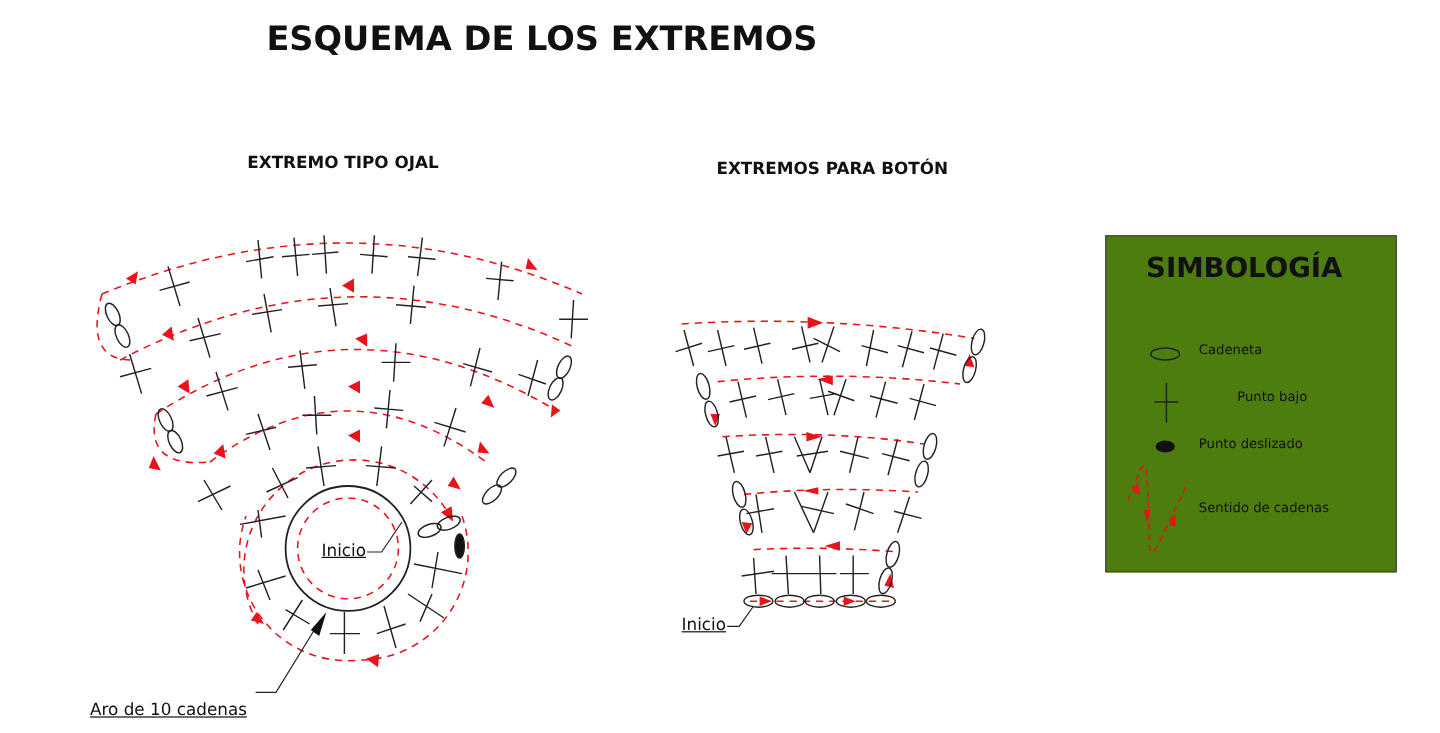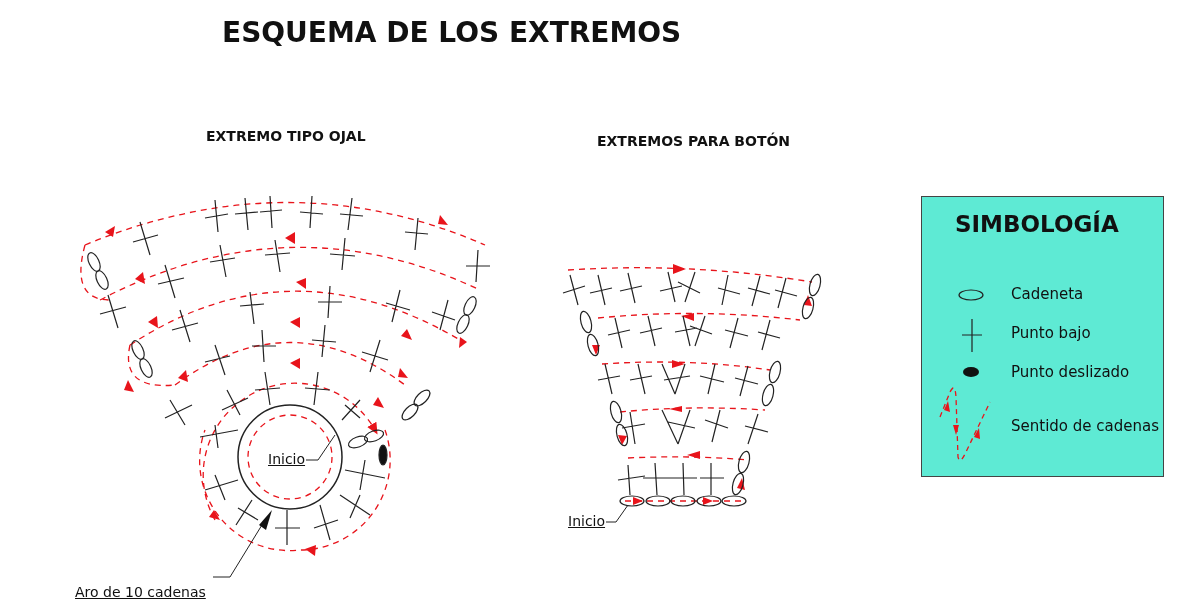--- a/index.html
+++ b/index.html
@@ -5,23 +5,23 @@
   html, body { margin: 0; padding: 0; background: #ffffff; }
   body { width: 1200px; height: 611px; position: relative; overflow: hidden;
          font-family: "DejaVu Sans", sans-serif; color: #111; }
   .title { position: absolute; left: 222px; top: 16px; font-size: 28px; font-weight: bold;
            letter-spacing: 0px; font-family: "DejaVu Sans", sans-serif; }
   .sub { position: absolute; font-size: 14px; font-weight: bold; }
   #sub1 { left: 206px; top: 128px; }
   #sub2 { left: 597px; top: 133px; }
   svg.diagram { position: absolute; left: 0; top: 0; }
   .legend { position: absolute; left: 921px; top: 196px; width: 241px; height: 279px;
-            border: 1.5px solid #444; background: #5eead4; }
+            border: 1.5px solid #444; background: #4d7c0f; }
   .legend .lt { position: absolute; left: 33px; top: 14px; font-size: 23px; font-weight: bold; }
-  .legend .li { position: absolute; left: 89px; font-size: 15px; }
+  .legend .li { position: absolute; left: 77px; font-size: 11px; }
   .label { position: absolute; font-size: 14px; text-decoration: underline; }
 </style>
 </head>
 <body>
 
 <div class="title">ESQUEMA DE LOS EXTREMOS</div>
 <div class="sub" id="sub1">EXTREMO TIPO OJAL</div>
 <div class="sub" id="sub2">EXTREMOS PARA BOTÓN</div>
 
 <svg class="diagram" width="1200" height="611" viewBox="0 0 1200 611">
@@ -207,16 +207,16 @@
     <g stroke="#e8141b" stroke-width="1.3" stroke-dasharray="5,4" fill="none">
       <path d="M18,220 L28,195 Q33,185 34,200 L36,260 Q38,268 44,255 L68,205"></path>
     </g>
     <g fill="#e8141b">
       <polygon points="22,213 26,204 28,215"></polygon>
       <polygon points="31,228 34,238 37,228"></polygon>
       <polygon points="52,240 57,231 58,242"></polygon>
     </g>
   </svg>
   <div class="li" style="top:88px;">Cadeneta</div>
-  <div class="li" style="top:127px;">Punto bajo</div>
+  <div class="li" style="top:127px;margin-left:32px;">Punto bajo</div>
   <div class="li" style="top:166px;">Punto deslizado</div>
   <div class="li" style="top:220px;">Sentido de cadenas</div>
 </div>
 
 </body></html>

